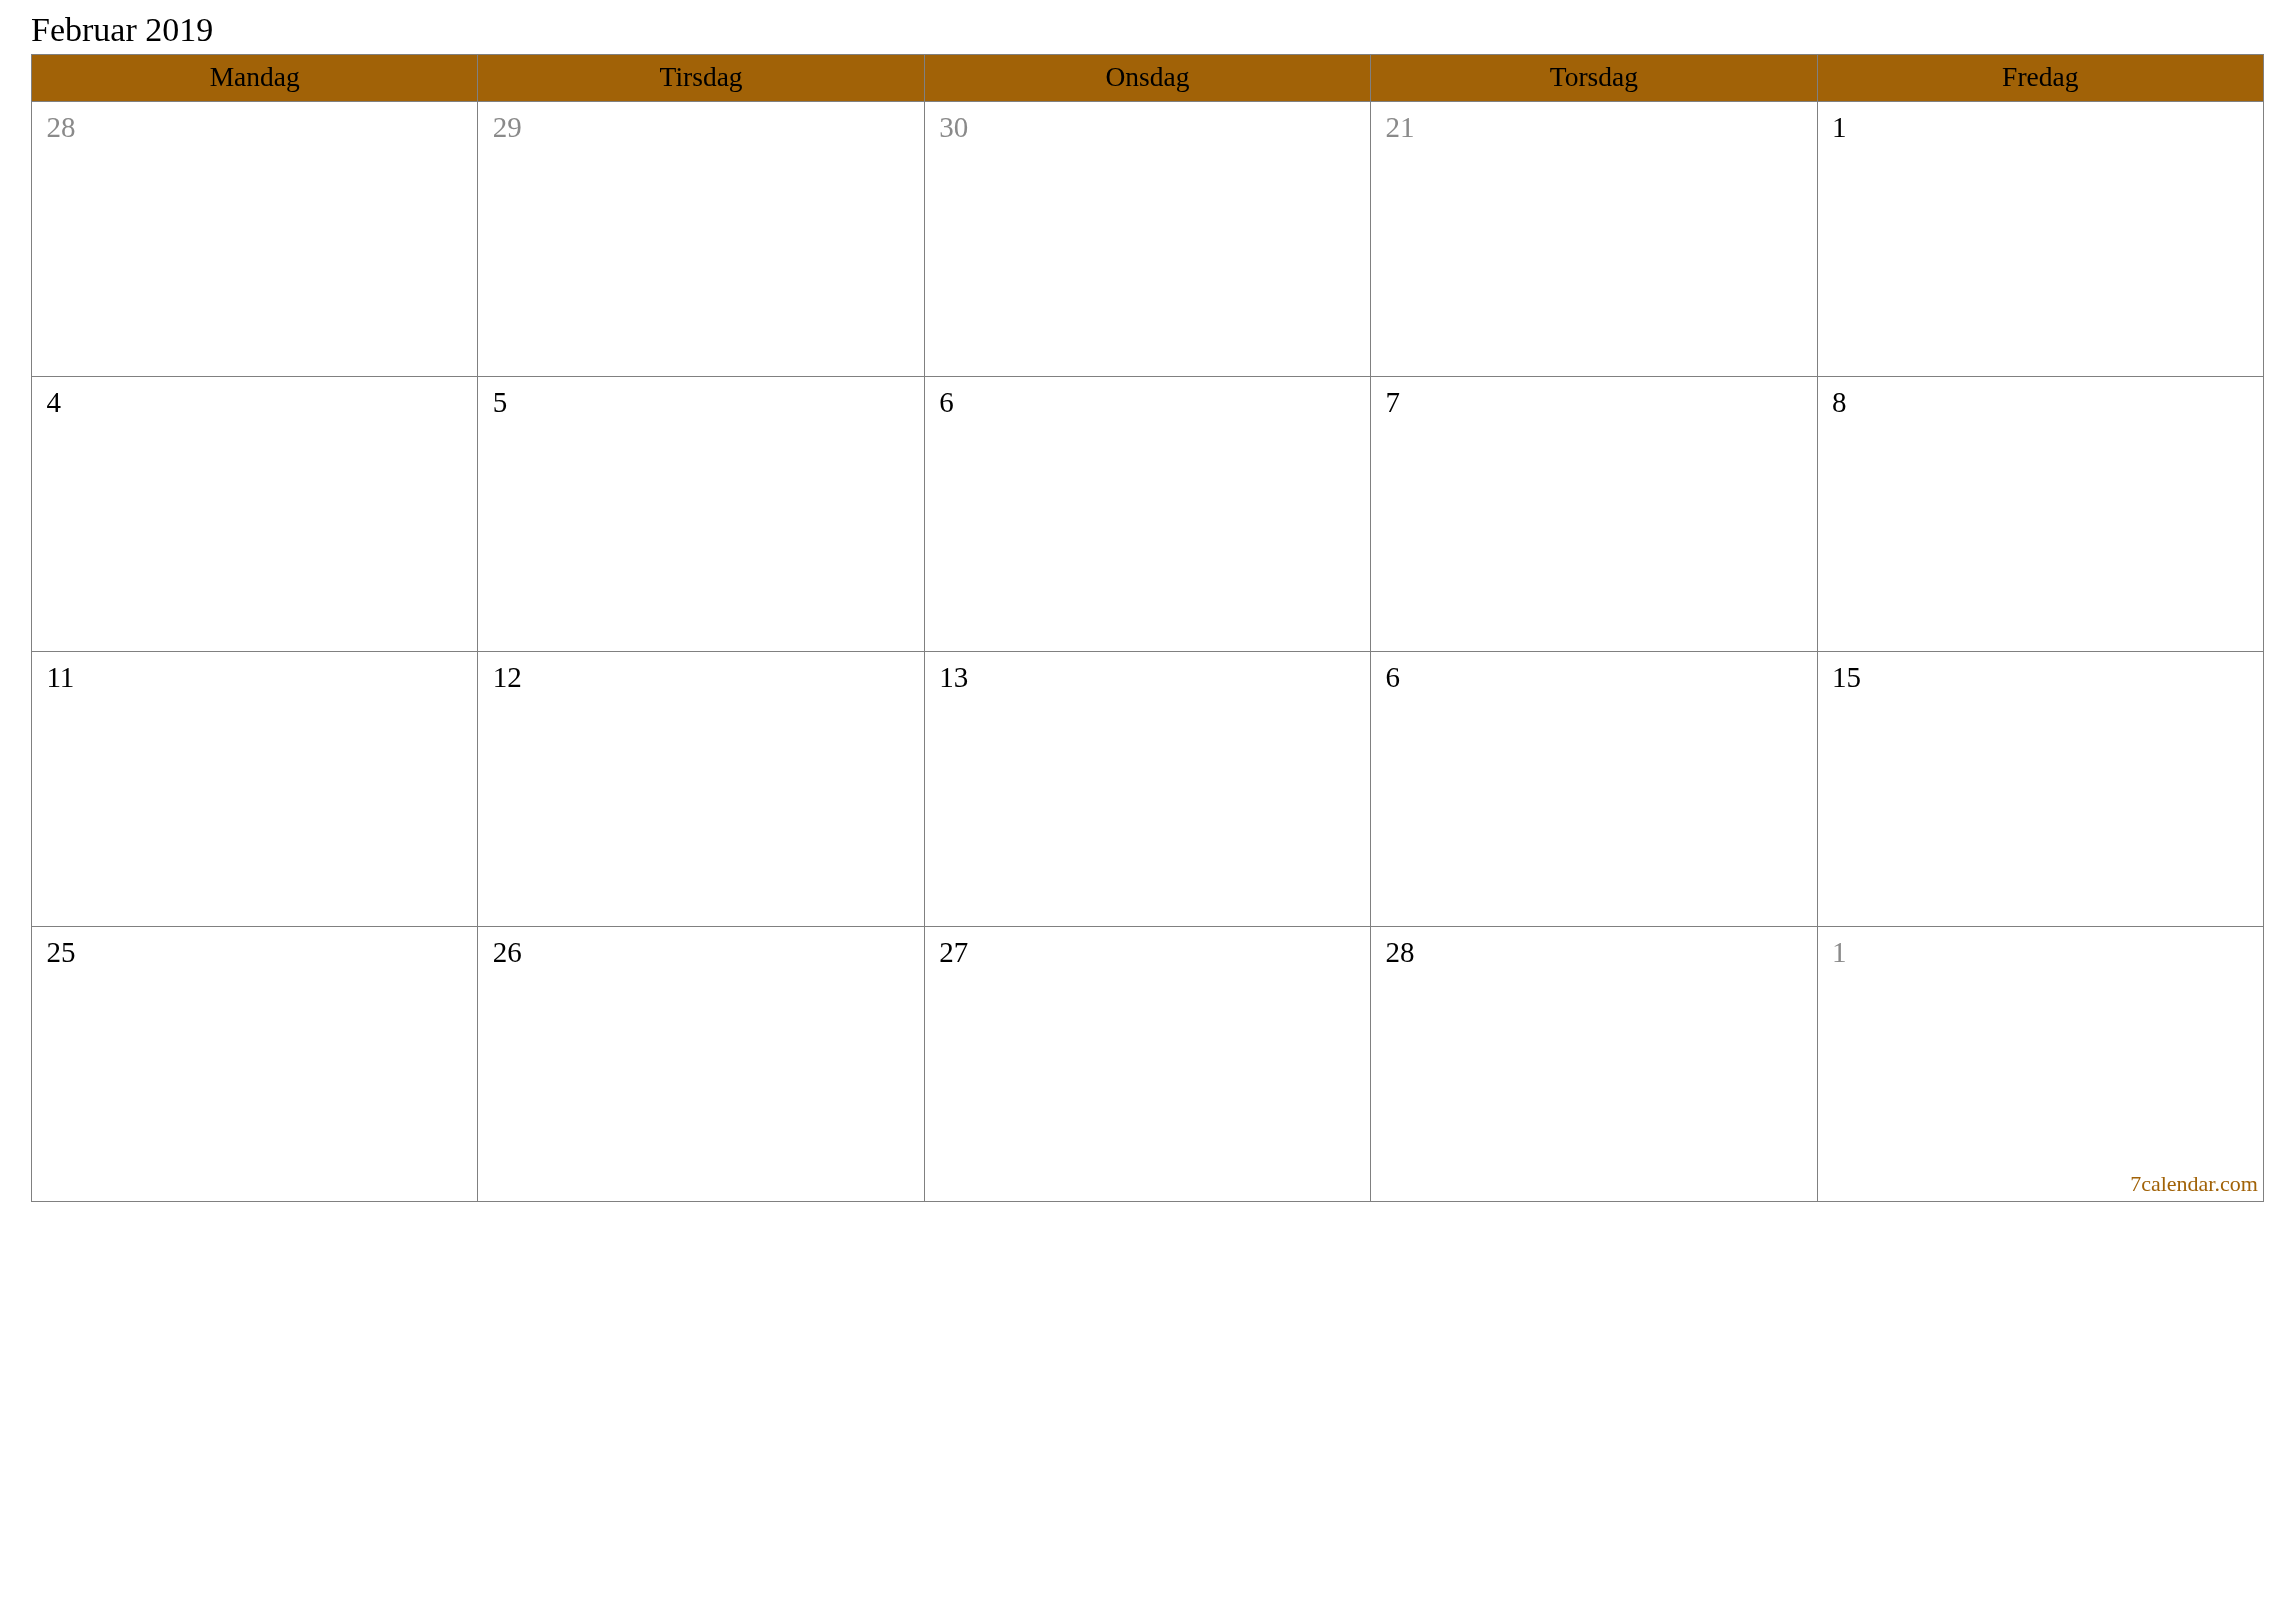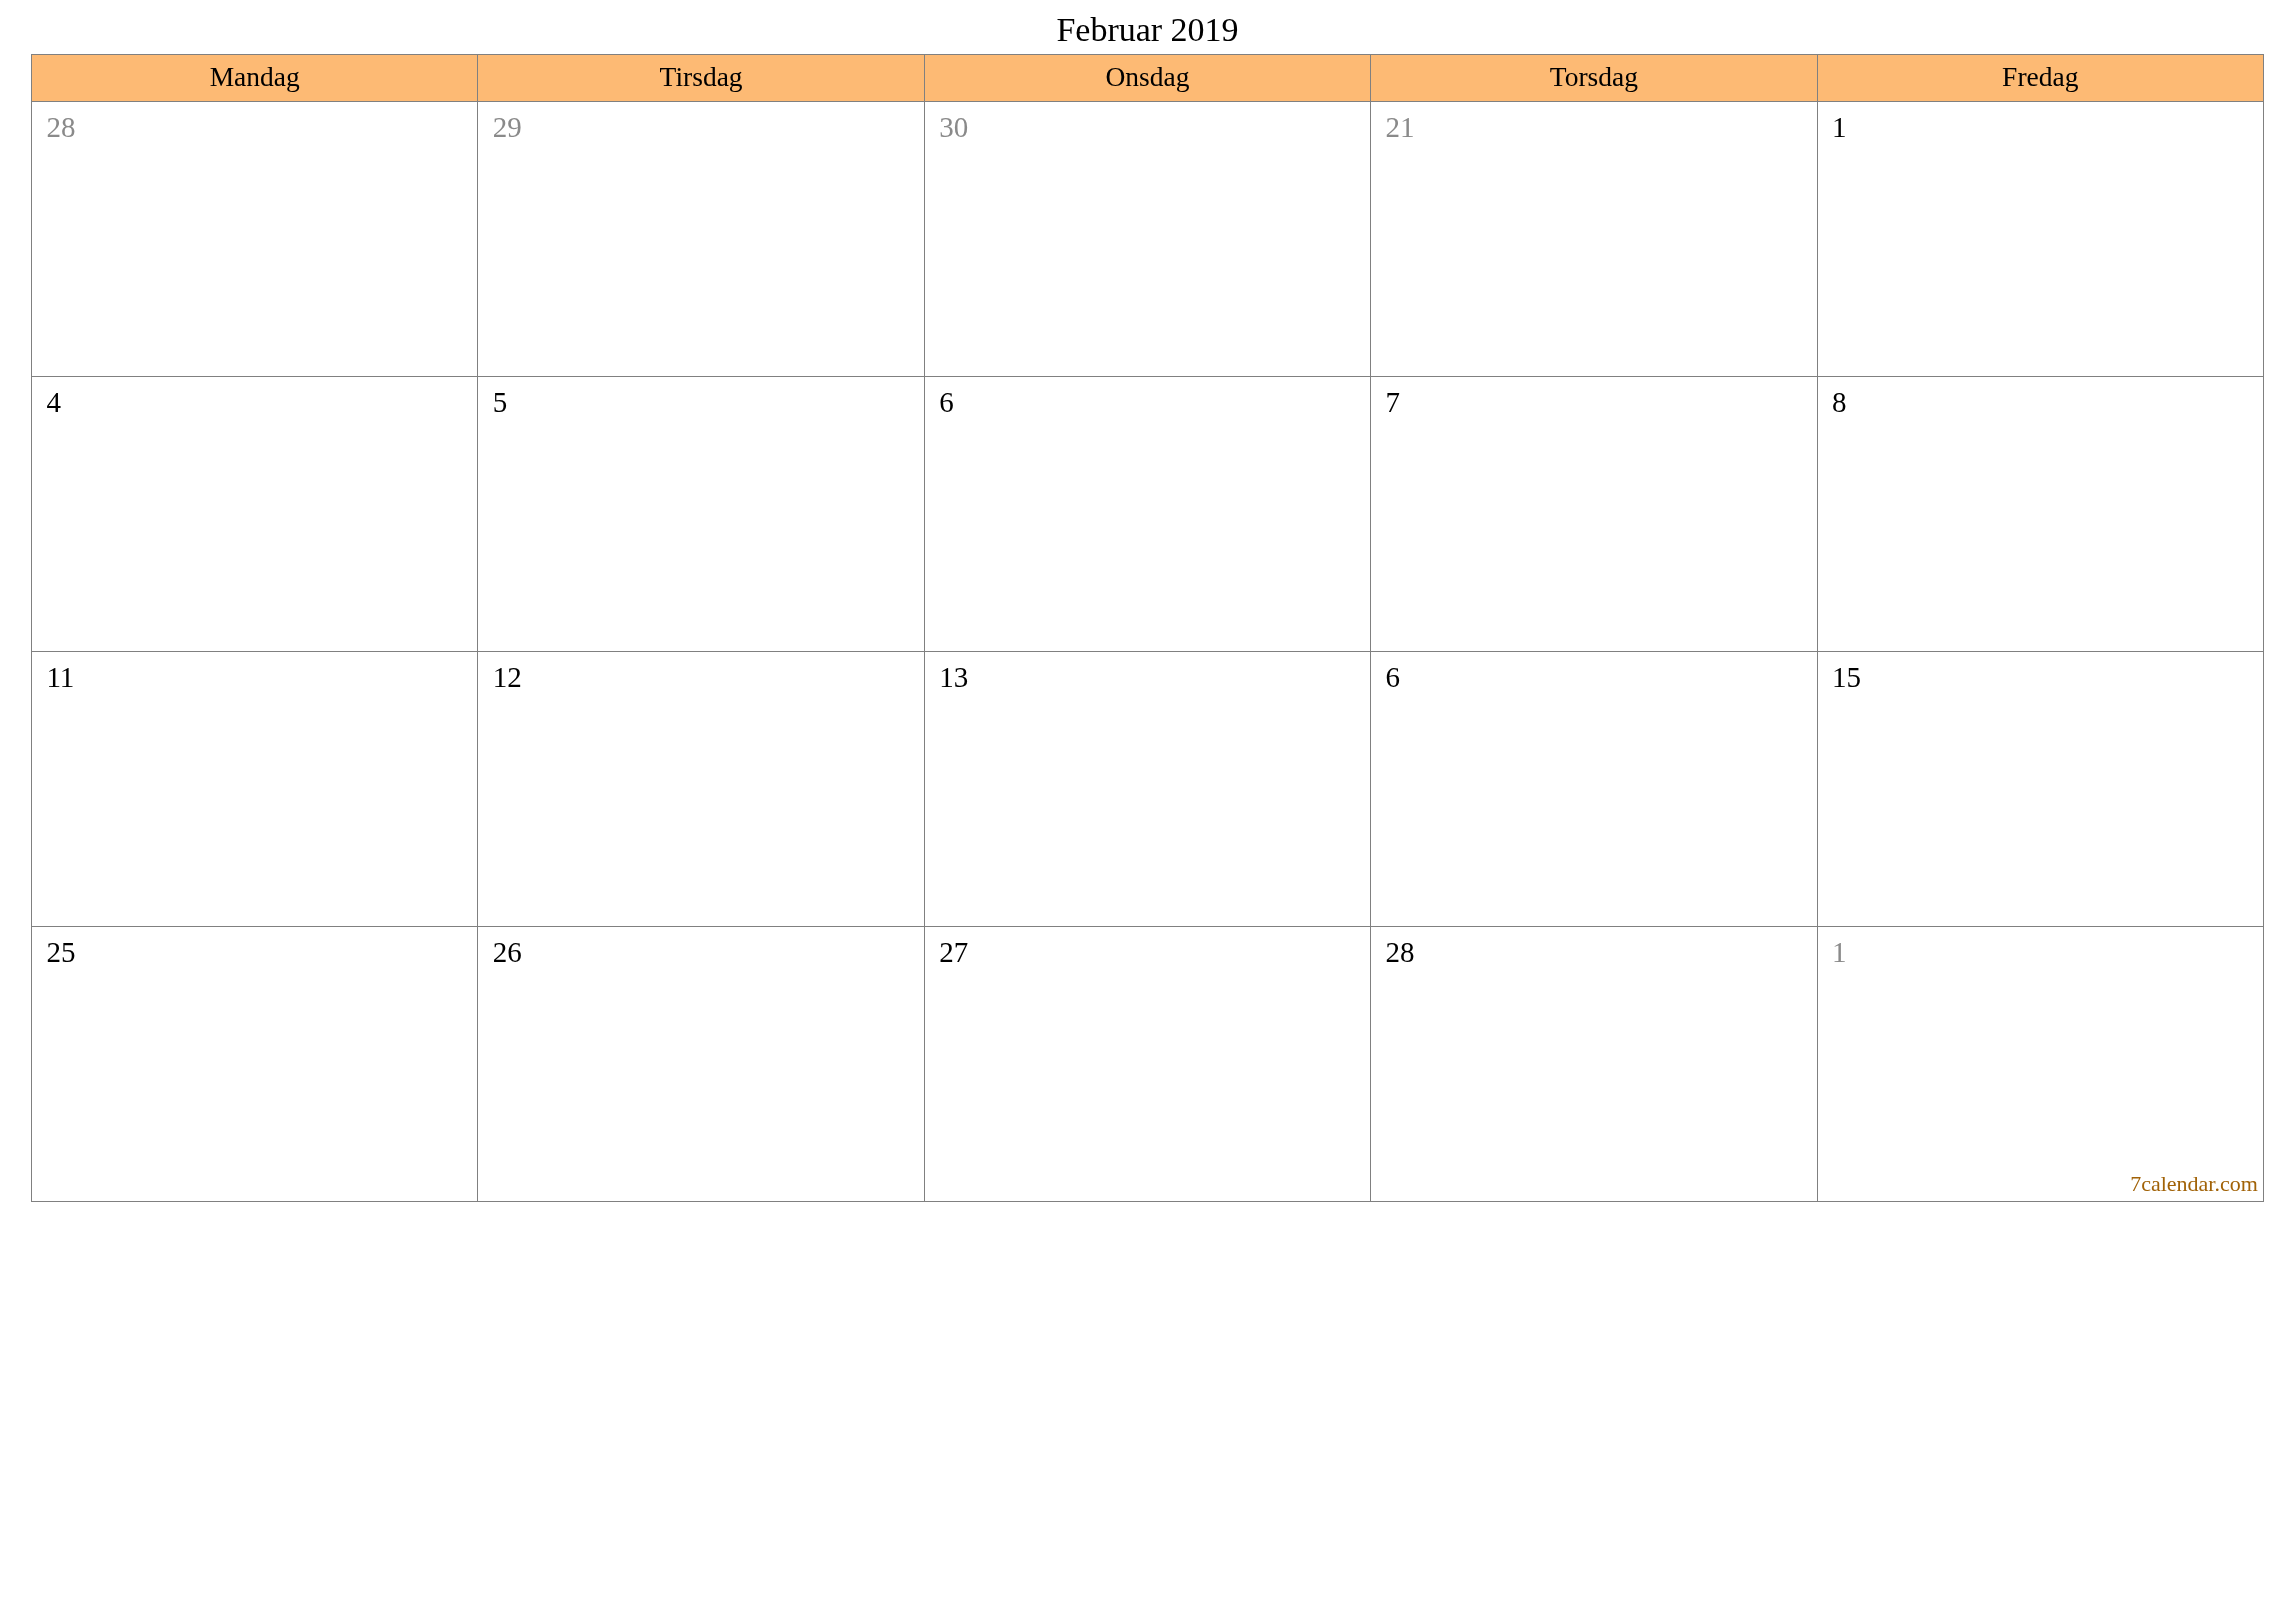--- a/index.html
+++ b/index.html
@@ -12,37 +12,37 @@
     height: 1623px;
     position: relative;
   }
   .page {
     position: absolute;
     left: 31px;
     top: 10.5px;
     width: 2233px;
   }
   .title {
-    text-align: center;
+    text-align: left;
     font-size: 34px;
     font-weight: 400;
     margin-bottom: 5.2px;
   }
   table.calendar {
     border-collapse: collapse;
     width: 100%;
     table-layout: fixed;
   }
   table.calendar th {
     border: 0.7px solid #808080;
     font-weight: 400;
     font-size: 27.5px;
     padding: 6.5px 0 7.9px 0;
     text-align: center;
-    background: #fdba74;
+    background: #a16207;
   }
   table.calendar td {
     border: 0.7px solid #808080;
     height: 275px;
     vertical-align: top;
     padding: 9.2px 0 0 14.4px;
     font-size: 29px;
     background: #ffffff;
     position: relative;
   }

